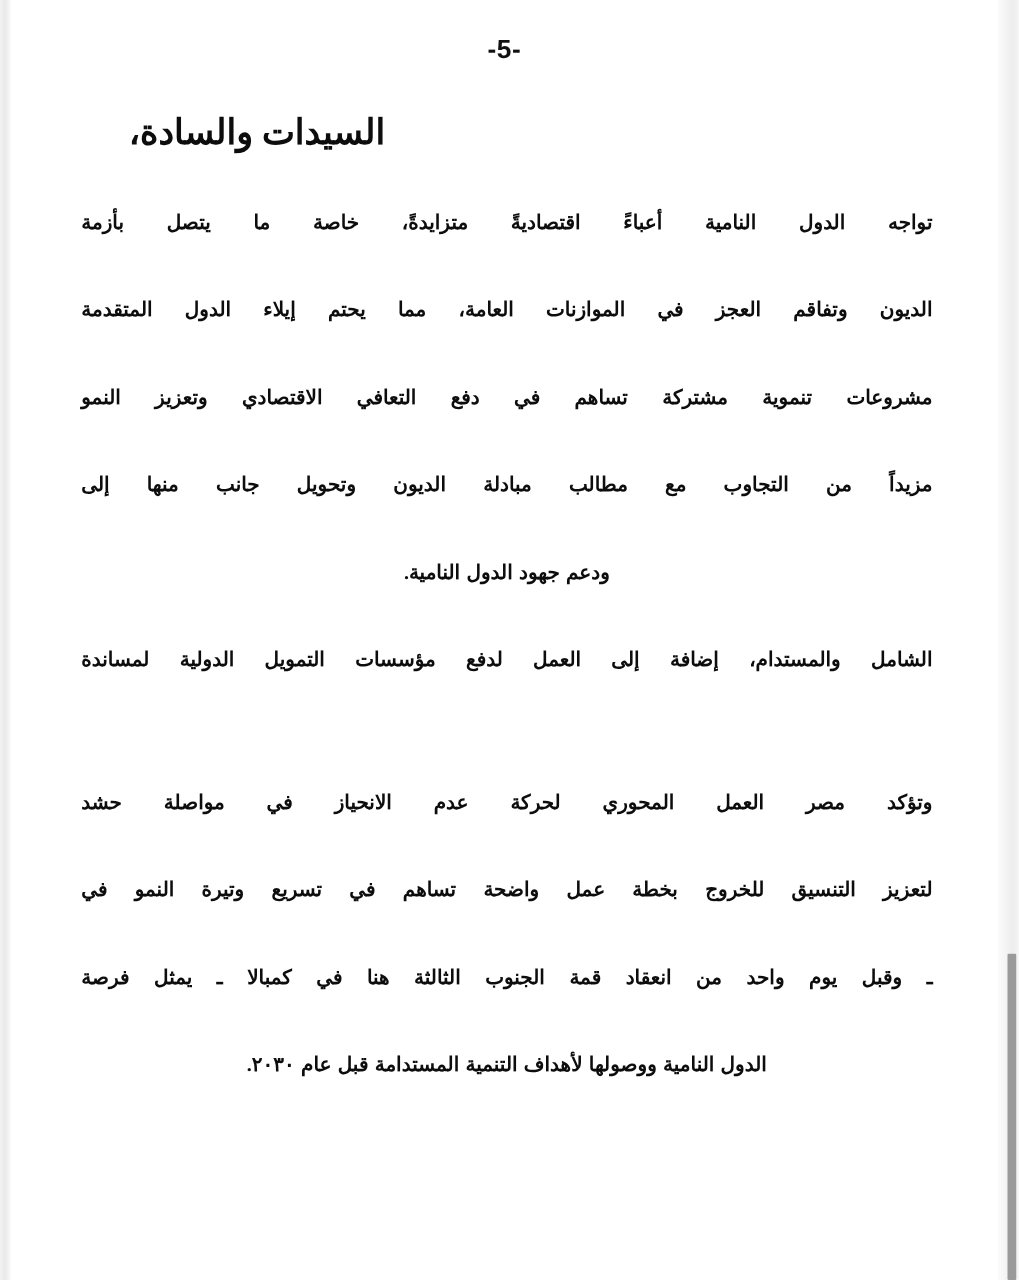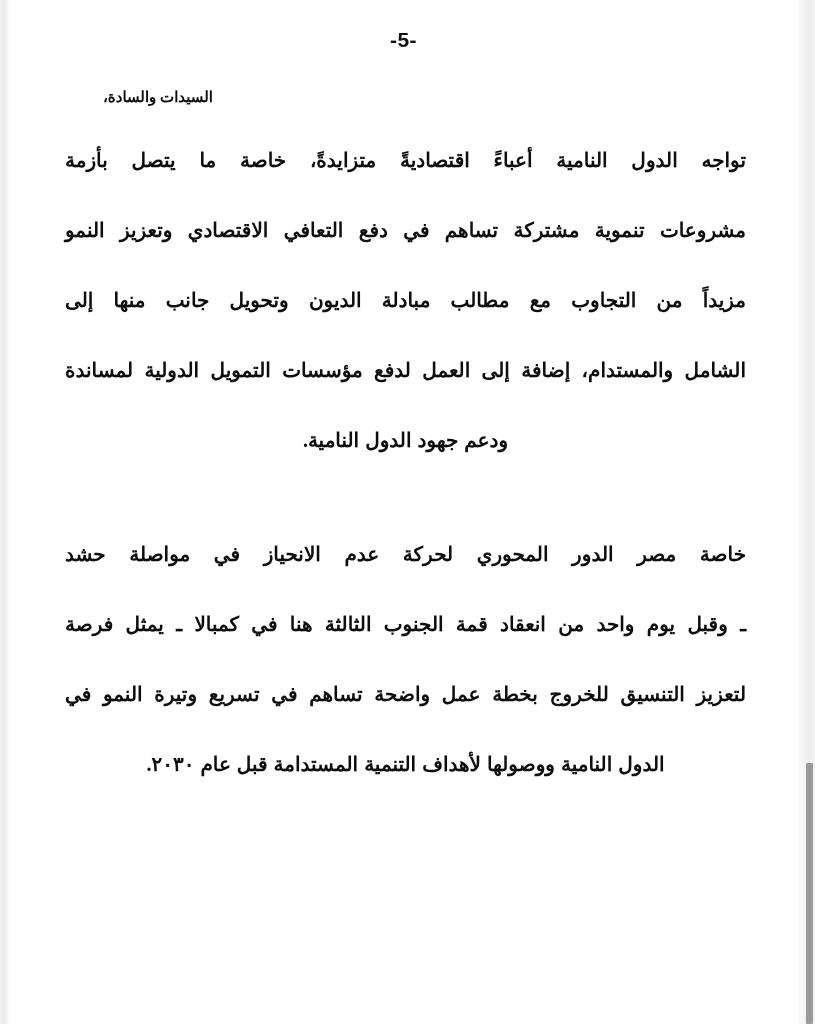--- a/index.html
+++ b/index.html
@@ -53,32 +53,32 @@
   }
 
   .doc-body {
     margin-top: 34px;
     padding: 0 52px 0 56px;
   }
 
   .salutation {
     text-align: left;
     font-weight: bold;
-    font-size: 15px;
+    font-size: 28px;
     color: #0d0d0d;
     line-height: 1.5;
     letter-spacing: 0px;
     margin: 0 0 16px 0;
     padding-left: 38px;
   }
 
   .para {
     margin: 0 0 8px 0;
     font-weight: bold;
-    font-size: 20px;
+    font-size: 16px;
     color: #0d0d0d;
     text-align: justify;
     text-align-last: center;
     line-height: 70px;
     word-spacing: 1px;
   }
 
   .para.first-para {
     margin-top: 14px;
   }
@@ -125,32 +125,33 @@
 <div class="doc-sheet">
 
   <div class="page-number">-5-</div>
 
   <div class="doc-body">
 
     <p class="salutation">السيدات والسادة،</p>
 
     <div class="para first-para">
       <span class="ln">تواجه الدول النامية أعباءً اقتصاديةً متزايدةً، خاصة ما يتصل بأزمة</span>
+      <span class="ln">الديون وتفاقم العجز في الموازنات العامة، مما يحتم إيلاء الدول المتقدمة</span>
       <span class="ln">مشروعات تنموية مشتركة تساهم في دفع التعافي الاقتصادي وتعزيز النمو</span>
       <span class="ln">مزيداً من التجاوب مع مطالب مبادلة الديون وتحويل جانب منها إلى</span>
+      <span class="ln last-line">ودعم جهود الدول النامية.</span>
       <span class="ln">الشامل والمستدام، إضافة إلى العمل لدفع مؤسسات التمويل الدولية لمساندة</span>
-      <span class="ln last-line">ودعم جهود الدول النامية.</span>
     </div>
 
     <div class="para-spacer"></div>
 
     <div class="para">
-      <span class="ln">خاصة مصر الدور المحوري لحركة عدم الانحياز في مواصلة حشد</span>
+      <span class="ln">وتؤكد مصر العمل المحوري لحركة عدم الانحياز في مواصلة حشد</span>
+      <span class="ln">لتعزيز التنسيق للخروج بخطة عمل واضحة تساهم في تسريع وتيرة النمو في</span>
       <span class="ln">ـ وقبل يوم واحد من انعقاد قمة الجنوب الثالثة هنا في كمبالا ـ يمثل فرصة</span>
-      <span class="ln">لتعزيز التنسيق للخروج بخطة عمل واضحة تساهم في تسريع وتيرة النمو في</span>
       <span class="ln last-line">الدول النامية ووصولها لأهداف التنمية المستدامة قبل عام ٢٠٣٠.</span>
     </div>
 
   </div>
 </div>
 
 <div class="page-edge-right"></div>
 
 <div class="scrollbar-track">
   <div class="scrollbar-thumb"></div>

